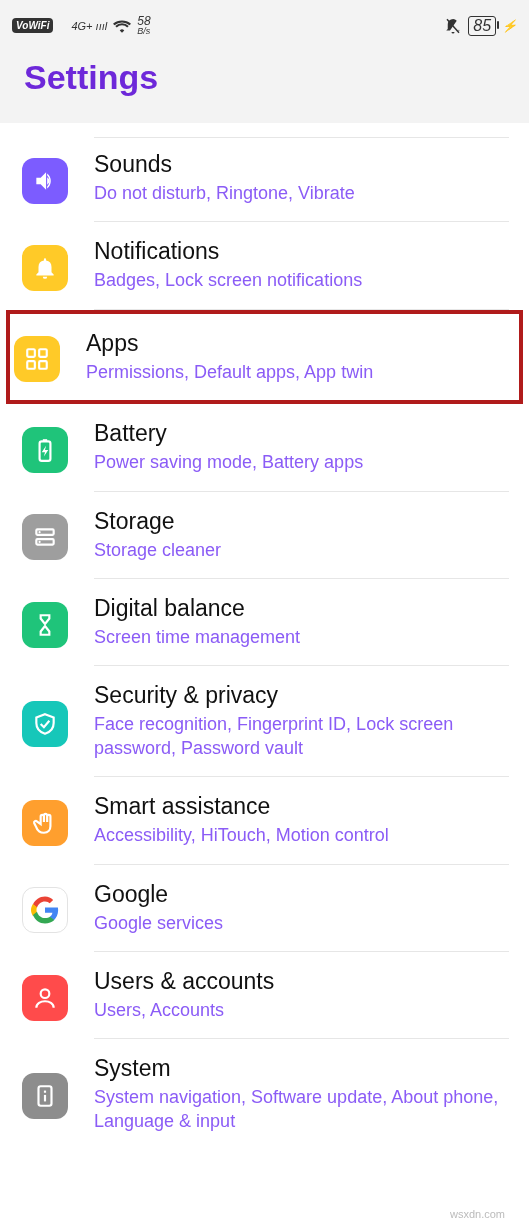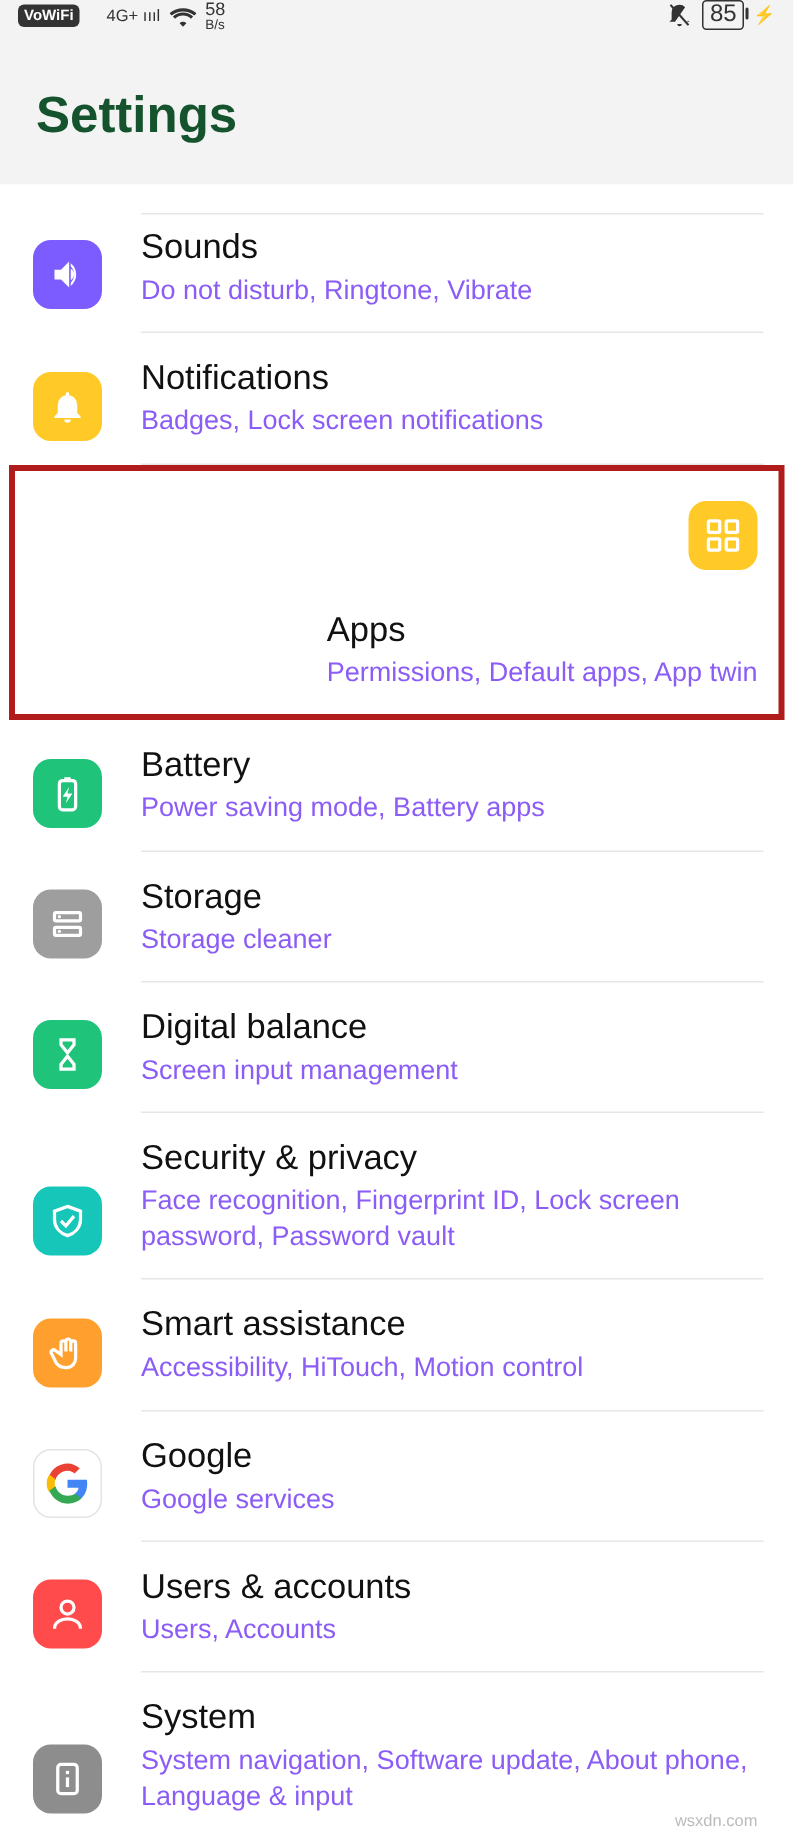--- a/index.html
+++ b/index.html
@@ -1,50 +1,51 @@
 <!DOCTYPE html>
 <html><head>
 <meta charset="utf-8">
 <style>
   * { box-sizing: border-box; margin: 0; padding: 0; }
   html, body { width: 529px; background: #fff; font-family: -apple-system, "Helvetica Neue", Arial, sans-serif; color: #000; }
   .statusbar {
     height: 36px;
     background: #f3f3f3;
     display: flex;
-    align-items: flex-start;
+    align-items: flex-end;
     justify-content: space-between;
     padding: 0 12px;
     font-size: 14px;
     color: #333;
+    font-style: italic;
   }
   .sb-left, .sb-right { display: flex; align-items: center; gap: 6px; }
   .sb-wifi-badge {
     background: #333; color: #fff; font-size: 10px; font-weight: bold;
     padding: 2px 4px; border-radius: 4px;
   }
   .sb-net { font-size: 12px; line-height: 1; }
   .sb-net-sub { font-size: 9px; display: block; }
   .sb-batt-box {
     border: 1.5px solid #333; border-radius: 3px; padding: 0 4px;
     font-size: 16px; position: relative;
   }
   .sb-batt-box::after {
     content: ""; position: absolute; right: -4px; top: 4px; width: 2px; height: 8px;
     background: #333; border-radius: 1px;
   }
   .header {
     background: #f3f3f3;
     padding: 22px 24px 26px 24px;
   }
-  .header h1 { font-size: 34px; font-weight: 700; color: #14532d; }
+  .header h1 { font-size: 34px; font-weight: 700; color: #6d28d9; }
   .list { background: #fff; }
   .row {
     display: flex;
-    align-items: flex-end;
+    align-items: center;
     padding: 16px 20px 16px 22px;
     gap: 26px;
   }
   .row-body {
     flex: 1;
     border-bottom: 1px solid #e6e6e6;
     padding-bottom: 16px;
     margin-bottom: -16px;
     min-width: 0;
   }
@@ -53,21 +54,21 @@
   .icon {
     width: 46px; height: 46px; border-radius: 12px;
     display: flex; align-items: center; justify-content: center;
     flex-shrink: 0;
     margin-top: 4px;
   }
   .highlight-box {
     border: 4px solid #b01b1b;
     margin: 0 6px;
   }
-  .highlight-box .row { padding-left: 21px; padding-right: 14px; flex-direction: column; }
+  .highlight-box .row { padding-left: 4px; padding-right: 14px; }
   .highlight-box .row-body { border-bottom: none; }
   .watermark {
     position: absolute; right: 24px; top: 1208px;
     font-size: 11px; color: #bbb;
   }
   
   .bg-purple { background: #7c5cff; }
   .bg-yellow { background: #ffca28; }
   .bg-green  { background: #1fc47a; }
   .bg-gray   { background: #9e9e9e; }
@@ -189,21 +190,21 @@
   </div>
 
   <div class="row">
     <div class="icon bg-green">
       <svg width="26" height="26" viewBox="0 0 24 24">
           <path fill="none" stroke="#fff" stroke-width="2" d="M7 3h10M7 21h10M8 3v3l4 5 4-5V3M8 21v-3l4-5 4 5v3"></path>
         </svg>
     </div>
     <div class="row-body">
       <div class="row-title">Digital balance</div>
-      <div class="row-sub">Screen input management</div>
+      <div class="row-sub">Screen time management</div>
     </div>
   </div>
 
   <div class="row">
     <div class="icon bg-teal">
       <svg width="26" height="26" viewBox="0 0 24 24">
           <path fill="none" stroke="#fff" stroke-width="2" d="M12 3l8 3v5c0 5-3.5 8.5-8 10-4.5-1.5-8-5-8-10V6z"></path>
           <path fill="none" stroke="#fff" stroke-width="2" d="M8 12l3 3 5-6"></path>
         </svg>
     </div>

